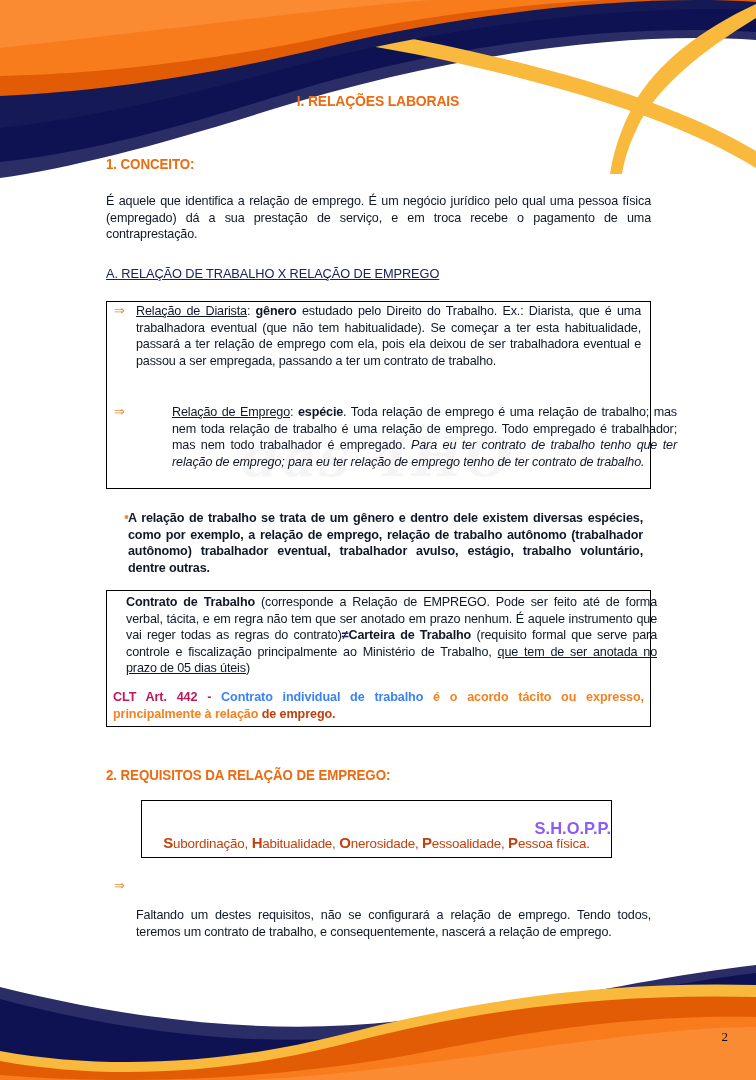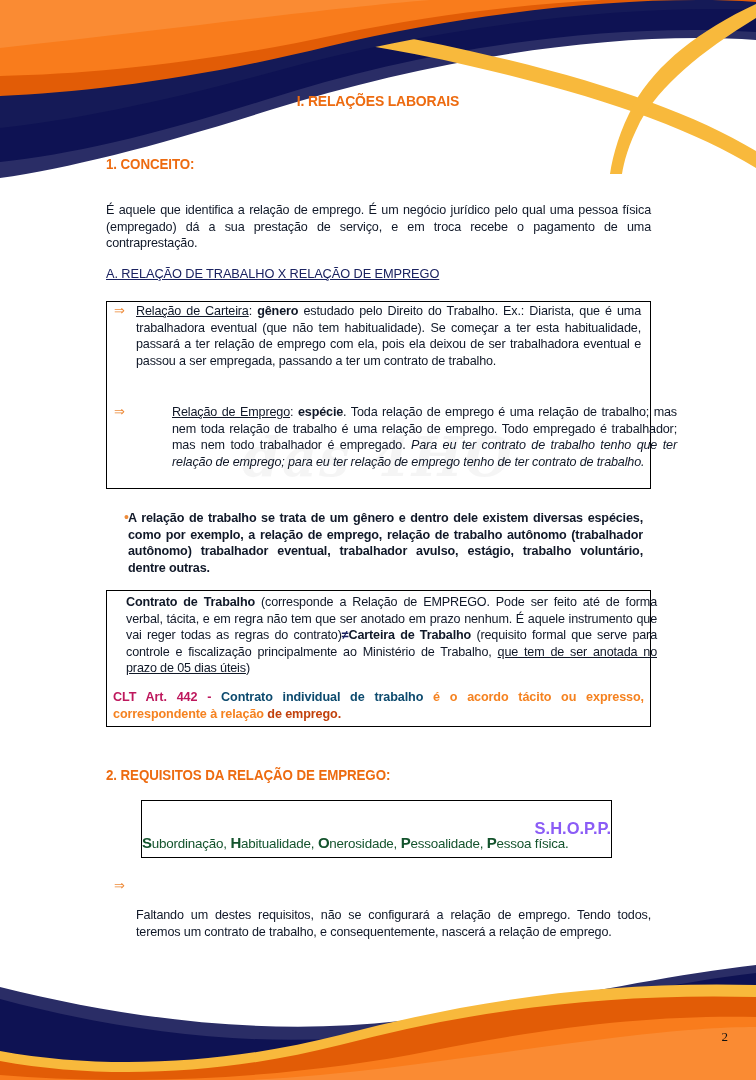--- a/index.html
+++ b/index.html
@@ -151,36 +151,36 @@
     width: 100%;
     text-align: right;
     color: #8b5cf6;
     font-weight: bold;
     font-size: 16.5px;
   }
   .shopp-sub {
     position: absolute;
     left: 0; top: 33px;
     width: 100%;
-    text-align: left;
-    color: #14532d;
+    text-align: center;
+    color: #c2410c;
     font-size: 13.4px;
     letter-spacing: -0.2px;
   }
   .shopp-sub b { font-weight: bold; font-size: 15px; }
 
   .clt-line {
     position: absolute;
     font-size: 12.6px;
     line-height: 17px;
     font-weight: bold;
     letter-spacing: -0.1px;
   }
   .c-black { color: #be185d; }
-  .c-purple { color: #0c4a6e; }
+  .c-purple { color: #3b82f6; }
   .c-orange { color: #F58220; margin-top: 16px; }
   .c-red { color: #c2410c; }
 
   .page-num {
     position: absolute;
     right: 28px;
     bottom: 35px;
     color: #111;
     font-size: 13px;
     font-family: "Liberation Serif", serif;
@@ -216,47 +216,47 @@
   <div class="watermark">
     <span class="wm2">das 4HO</span>
   </div>
 
   <div class="content">
 
     <div class="doc-title">I. RELAÇÕES LABORAIS</div>
 
     <div class="h2" style="top:156px;">1. CONCEITO:</div>
 
-    <div class="para" style="left:106px; top:202px; width:545px;">É aquele que identifica a relação de emprego. É um negócio jurídico pelo qual uma pessoa física (empregado) dá a sua prestação de serviço, e em troca recebe o pagamento de uma contraprestação.</div>
+    <div class="para" style="left:106px; top:193px; width:545px;">É aquele que identifica a relação de emprego. É um negócio jurídico pelo qual uma pessoa física (empregado) dá a sua prestação de serviço, e em troca recebe o pagamento de uma contraprestação.</div>
 
     <div class="underline-head" style="top:266px;">A. RELAÇÃO DE TRABALHO X RELAÇÃO DE EMPREGO</div>
 
     <div class="box" style="left:106px; top:301px; width:545px; height:188px;"></div>
 
     <div class="arrow" style="left:114px; top:303px;">⇒</div>
     <div class="txt" style="left:136px; top:303px; width:505px;">
-      <u>Relação de Carteira</u><span>: </span><b>gênero</b><span> </span><span>estudado pelo Direito do Trabalho. Ex.: Diarista, que é uma trabalhadora eventual (que não tem habitualidade). Se começar a ter esta habitualidade, passará a ter relação de emprego com ela, pois ela deixou de ser trabalhadora eventual e passou a ser empregada, passando a ter um contrato de trabalho.</span>
+      <u>Relação de Diarista</u><span>: </span><b>gênero</b><span> </span><span>estudado pelo Direito do Trabalho. Ex.: Diarista, que é uma trabalhadora eventual (que não tem habitualidade). Se começar a ter esta habitualidade, passará a ter relação de emprego com ela, pois ela deixou de ser trabalhadora eventual e passou a ser empregada, passando a ter um contrato de trabalho.</span>
     </div>
 
     <div class="arrow" style="left:114px; top:404px;">⇒</div>
     <div class="txt" style="left:136px; top:404px; width:505px;margin-left:36px;">
       <u>Relação de Emprego</u><span>: </span><b>espécie</b><span>. Toda relação de emprego é uma relação de trabalho; mas nem toda relação de trabalho é uma relação de emprego. Todo empregado é trabalhador; mas nem todo trabalhador é empregado.</span><span> </span><i>Para eu ter contrato de trabalho tenho que ter relação de emprego; para eu ter relação de emprego tenho de ter contrato de trabalho.</i>
     </div>
 
     <div class="dot" style="left:124px; top:509px;">•</div>
     <div class="txt" style="left:128px; top:510px; width:515px;font-weight:bold;">A relação de trabalho se trata de um gênero e dentro dele existem diversas espécies, como por exemplo, a relação de emprego, relação de trabalho autônomo (trabalhador autônomo) trabalhador eventual, trabalhador avulso, estágio, trabalho voluntário, dentre outras.</div>
 
     <div class="box" style="left:106px; top:590px; width:545px; height:137px;"></div>
 
     <div class="txt" style="left:126px; top:594px; width:531px;">
       <b>Contrato de Trabalho</b><span> </span><span>(corresponde a Relação de EMPREGO. Pode ser feito até de forma verbal, tácita, e em regra não tem que ser anotado em prazo nenhum. É aquele instrumento que vai reger todas as regras do contrato)</span><span class="neq">≠</span><b>Carteira de Trabalho</b><span> </span><span>(requisito formal que serve para controle e fiscalização principalmente ao Ministério de Trabalho,</span><span> </span><u>que tem de ser anotada no prazo de 05 dias úteis</u><span>)</span>
     </div>
 
     <div class="clt-line" style="left:113px; top:689px; width:531px; text-align:justify;">
-      <span class="c-black">CLT Art. 442 -</span><span> </span><span class="c-purple">Contrato individual de trabalho</span><span> </span><span class="c-orange">é o acordo tácito ou expresso,</span><span> </span><span class="c-orange">correspondente à relação</span><span> </span><span class="c-red">de emprego</span><span class="c-red">.</span>
+      <span class="c-black">CLT Art. 442 -</span><span> </span><span class="c-purple">Contrato individual de trabalho</span><span> </span><span class="c-orange">é o acordo tácito ou expresso,</span><span> </span><span class="c-orange">principalmente à relação</span><span> </span><span class="c-red">de emprego</span><span class="c-red">.</span>
     </div>
 
     <div class="h2" style="top:767px;">2. REQUISITOS DA RELAÇÃO DE EMPREGO:</div>
 
     <div class="shopp-box">
       <div class="shopp-title">S.H.O.P.P.</div>
       <div class="shopp-sub">
         <span><b>S</b><span>ubordinação, </span></span><span><b>H</b><span>abitualidade, </span></span><span><b>O</b><span>nerosidade, </span></span><span><b>P</b><span>essoalidade, </span></span><span><b>P</b><span>essoa física.</span></span>
       </div>
     </div>

